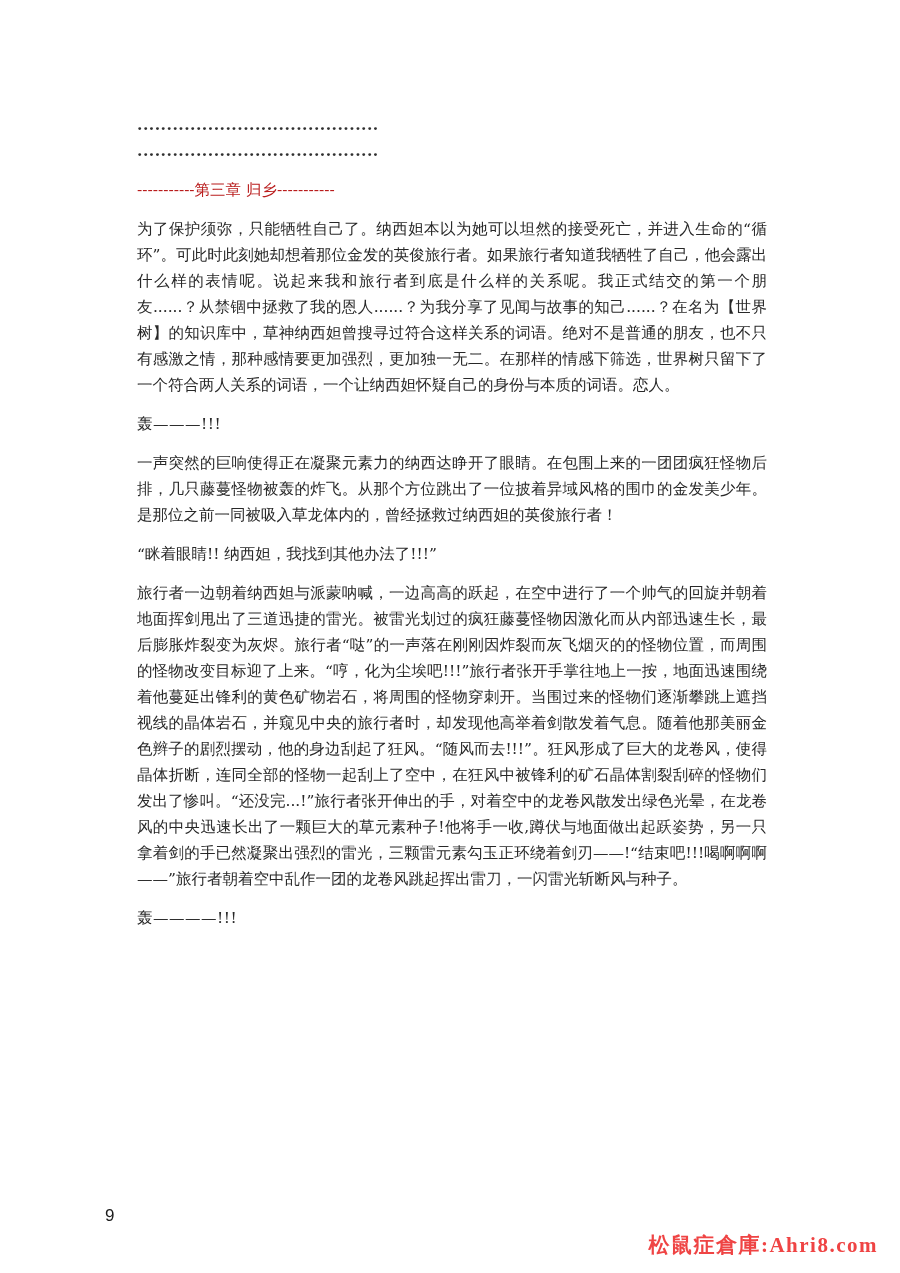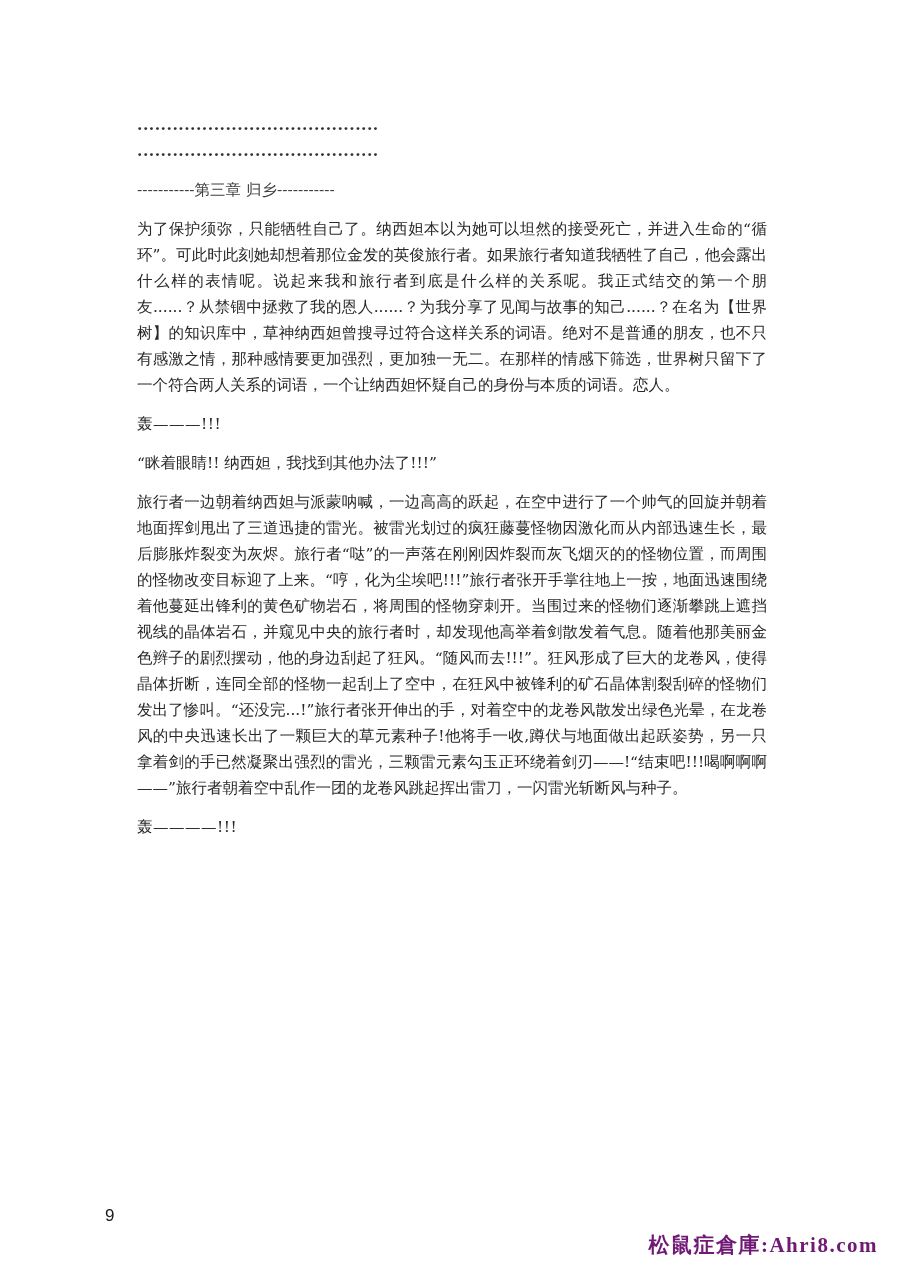--- a/index.html
+++ b/index.html
@@ -34,53 +34,54 @@
     font-weight: bold;
     color: #303030;
   }
   p.dots-second {
     margin-bottom: 13px;
     letter-spacing: 0.5px;
     font-weight: bold;
     color: #303030;
   }
   p.heading {
-    color: #404040;
+    color: #b91c1c;
   }
   p.sfx {
     letter-spacing: 0.5px;
   }
   .pagenum {
     position: absolute;
     left: 105px;
     top: 1206px;
     font-family: "Liberation Sans", "DejaVu Sans", sans-serif;
     font-size: 17px;
     color: #1c1c1c;
   }
   .watermark {
     position: absolute;
     right: 22px;
     top: 1231px;
     font-family: "Liberation Serif", "DejaVu Serif", serif;
     font-size: 21px;
     font-weight: bold;
     letter-spacing: 1.5px;
-    color: #701a75;
+    color: #ef4444;
   }
 </style>
 </head>
 <body>
 
 <div class="page">
   <div class="content">
     <p class="dots-first">.........................................</p>
     <p class="dots-second">.........................................</p>
     <p class="heading">-----------第三章 归乡-----------</p>
     <p class="para">为了保护须弥，只能牺牲自己了。纳西妲本以为她可以坦然的接受死亡，并进入生命的“循环”。可此时此刻她却想着那位金发的英俊旅行者。如果旅行者知道我牺牲了自己，他会露出什么样的表情呢。说起来我和旅行者到底是什么样的关系呢。我正式结交的第一个朋友......？从禁锢中拯救了我的恩人......？为我分享了见闻与故事的知己......？在名为【世界树】的知识库中，草神纳西妲曾搜寻过符合这样关系的词语。绝对不是普通的朋友，也不只有感激之情，那种感情要更加强烈，更加独一无二。在那样的情感下筛选，世界树只留下了一个符合两人关系的词语，一个让纳西妲怀疑自己的身份与本质的词语。恋人。</p>
     <p class="sfx">轰———!!!</p>
+    <p class="para">一声突然的巨响使得正在凝聚元素力的纳西达睁开了眼睛。在包围上来的一团团疯狂怪物后排，几只藤蔓怪物被轰的炸飞。从那个方位跳出了一位披着异域风格的围巾的金发美少年。是那位之前一同被吸入草龙体内的，曾经拯救过纳西妲的英俊旅行者！</p>
     <p class="quote">“眯着眼睛!! 纳西妲，我找到其他办法了!!!”</p>
     <p class="para">旅行者一边朝着纳西妲与派蒙呐喊，一边高高的跃起，在空中进行了一个帅气的回旋并朝着地面挥剑甩出了三道迅捷的雷光。被雷光划过的疯狂藤蔓怪物因激化而从内部迅速生长，最后膨胀炸裂变为灰烬。旅行者“哒”的一声落在刚刚因炸裂而灰飞烟灭的的怪物位置，而周围的怪物改变目标迎了上来。“哼，化为尘埃吧!!!”旅行者张开手掌往地上一按，地面迅速围绕着他蔓延出锋利的黄色矿物岩石，将周围的怪物穿刺开。当围过来的怪物们逐渐攀跳上遮挡视线的晶体岩石，并窥见中央的旅行者时，却发现他高举着剑散发着气息。随着他那美丽金色辫子的剧烈摆动，他的身边刮起了狂风。“随风而去!!!”。狂风形成了巨大的龙卷风，使得晶体折断，连同全部的怪物一起刮上了空中，在狂风中被锋利的矿石晶体割裂刮碎的怪物们发出了惨叫。“还没完...!”旅行者张开伸出的手，对着空中的龙卷风散发出绿色光晕，在龙卷风的中央迅速长出了一颗巨大的草元素种子!他将手一收,蹲伏与地面做出起跃姿势，另一只拿着剑的手已然凝聚出强烈的雷光，三颗雷元素勾玉正环绕着剑刃——!“结束吧!!!喝啊啊啊——”旅行者朝着空中乱作一团的龙卷风跳起挥出雷刀，一闪雷光斩断风与种子。</p>
     <p class="sfx">轰————!!!</p>
   </div>
   <div class="pagenum">9</div>
   <div class="watermark">松鼠症倉庫:Ahri8.com</div>
 </div>
 
 </body></html>

